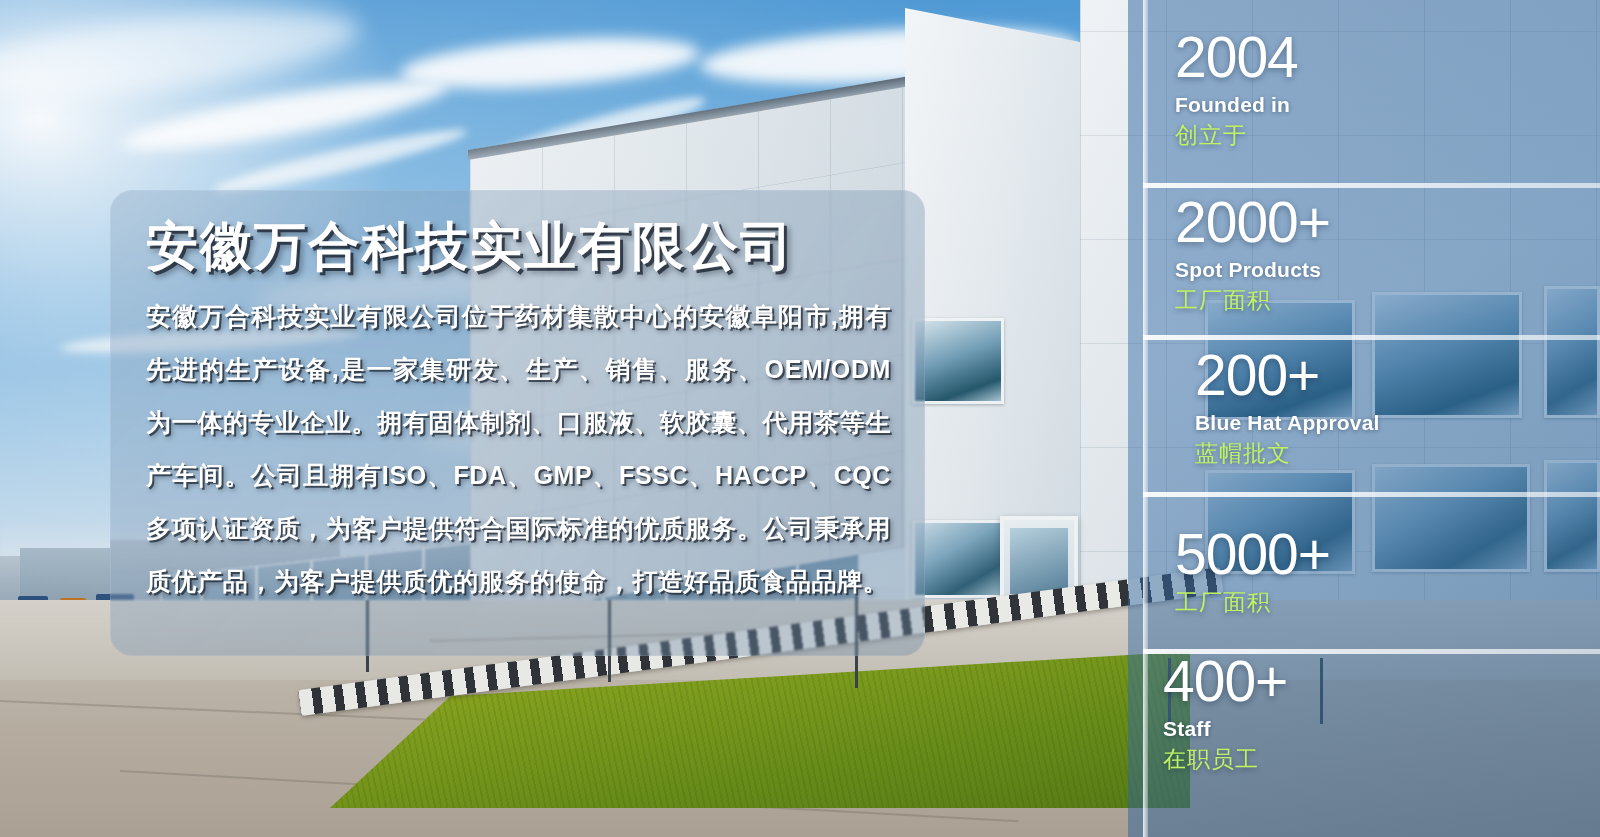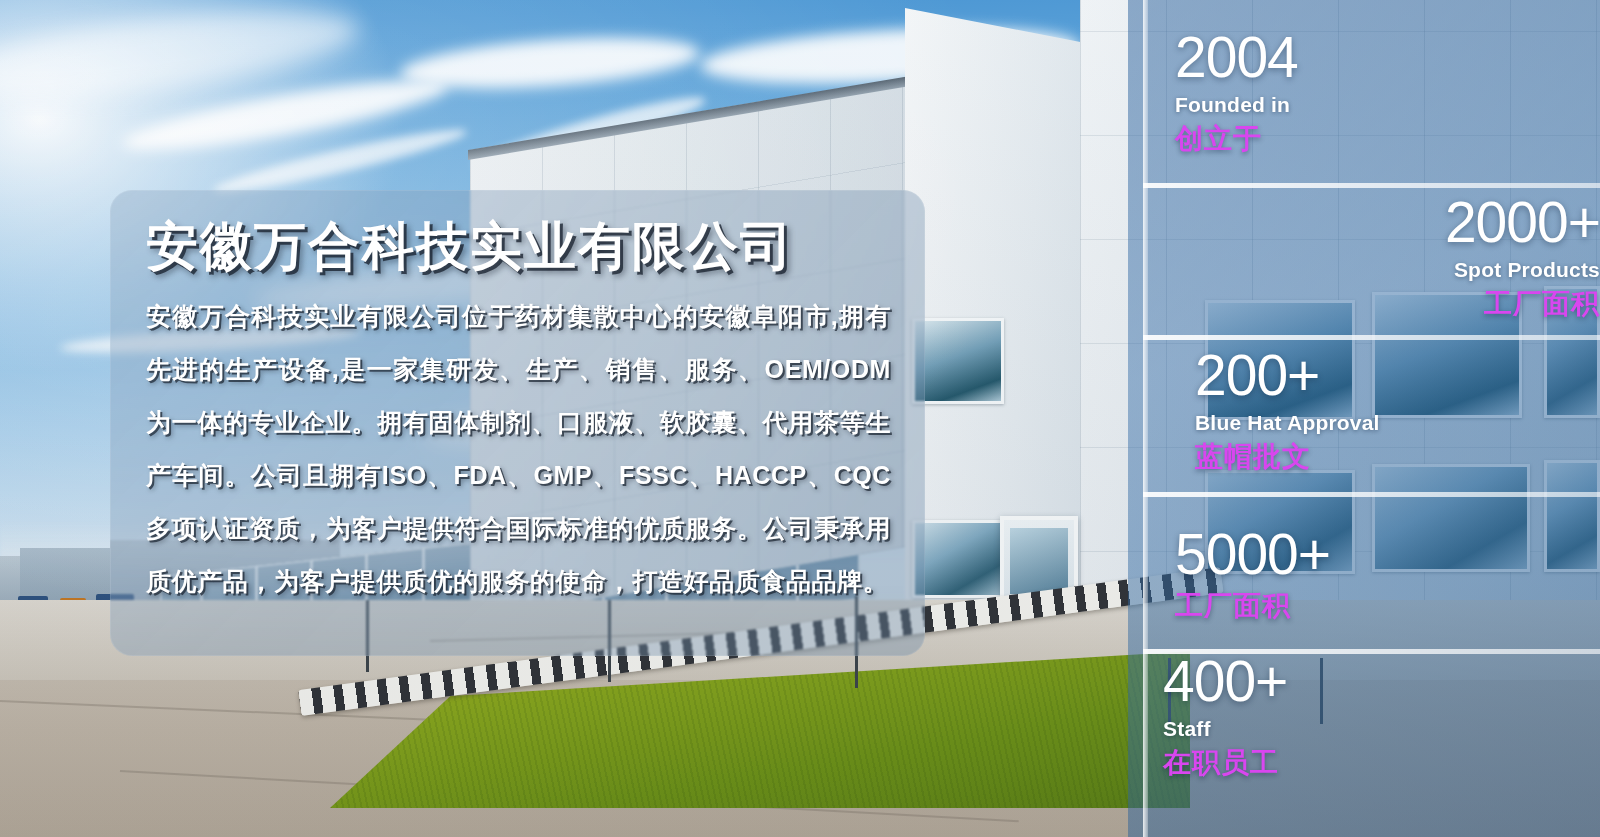--- a/index.html
+++ b/index.html
@@ -180,21 +180,21 @@
     font-size:57px; font-weight:400; color:#ffffff; line-height:1.05;
     letter-spacing:-1px;
     text-shadow:0 2px 6px rgba(10,30,55,.40);
   }
   .stat-en {
     font-size:21px; font-weight:700; color:#ffffff; line-height:1.25;
     margin-top:4px; letter-spacing:.2px;
     text-shadow:0 1px 4px rgba(10,30,55,.45);
   }
   .stat-cn {
-    font-size:28px; font-weight:700; color:#d946ef; line-height:1.25;
+    font-size:23px; font-weight:400; color:#bef264; line-height:1.25;
     margin-top:3px; letter-spacing:1px;
     text-shadow:0 2px 5px rgba(10,30,55,.45);
   }
 </style>
 </head>
 <body>
 
 <div id="banner">
 
   <div class="scene">
@@ -288,21 +288,21 @@
   <div class="stats-rail"></div>
   <div class="rail-edge"></div>
 
   <div class="stat" style="top:28px;">
     <div class="stat-num">2004</div>
     <div class="stat-en">Founded in</div>
     <div class="stat-cn">创立于</div>
   </div>
   <div class="stat-divider" style="top:183px;"></div>
 
-  <div class="stat" style="top:193px;text-align:right;">
+  <div class="stat" style="top:193px;">
     <div class="stat-num">2000+</div>
     <div class="stat-en">Spot Products</div>
     <div class="stat-cn">工厂面积</div>
   </div>
   <div class="stat-divider" style="top:335px;"></div>
 
   <div class="stat" style="top:346px;margin-left:20px;">
     <div class="stat-num">200+</div>
     <div class="stat-en">Blue Hat Approval</div>
     <div class="stat-cn">蓝帽批文</div>

